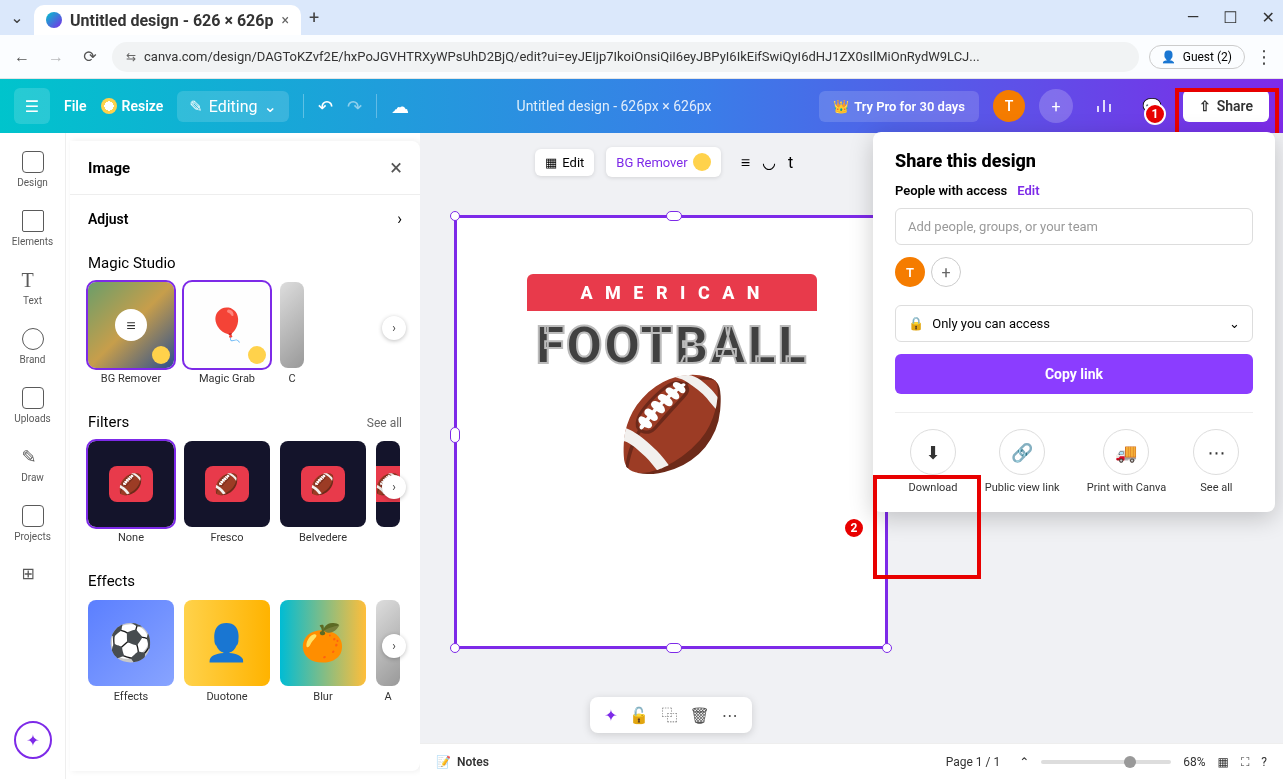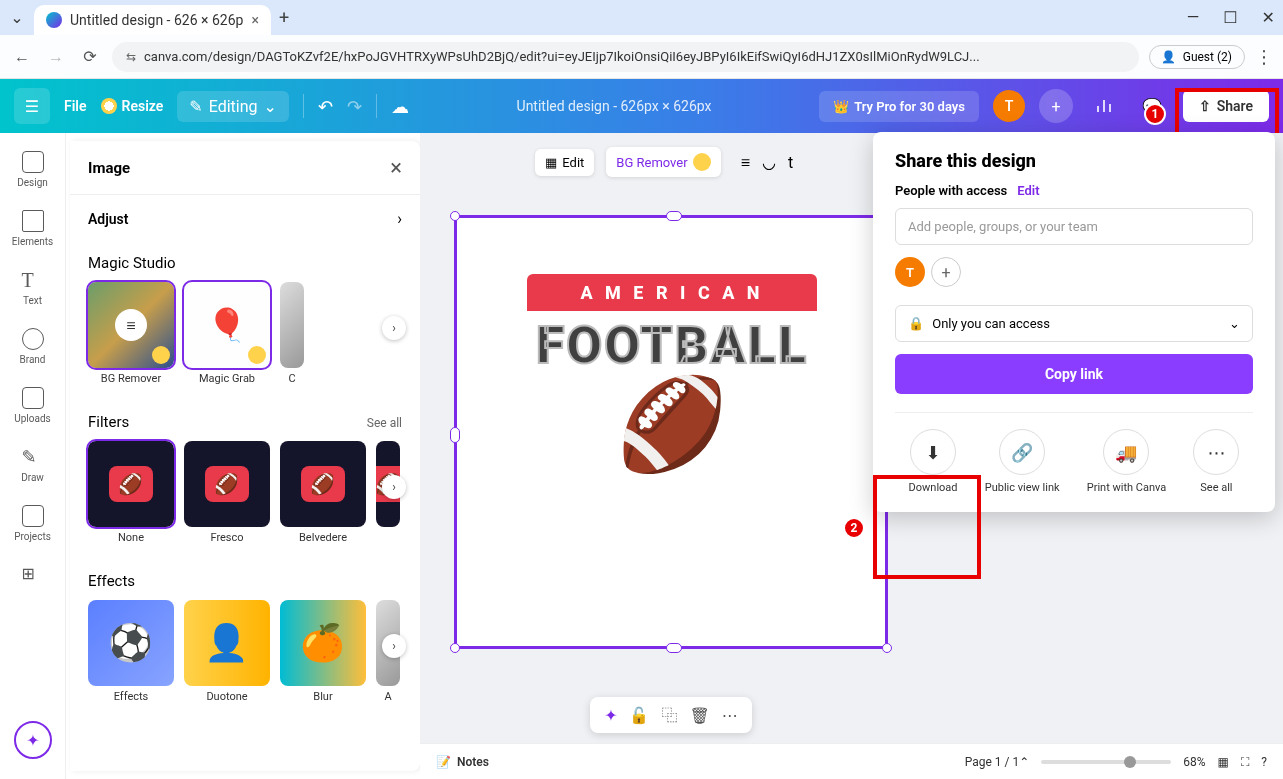--- a/index.html
+++ b/index.html
@@ -3,21 +3,21 @@
 <meta charset="utf-8">
 <style>
 * { margin: 0; padding: 0; box-sizing: border-box; font-family: -apple-system, BlinkMacSystemFont, "Segoe UI", Roboto, sans-serif; }
 body { width: 1283px; height: 779px; background: #fff; overflow: hidden; position: relative; }
 
 
 .browser-chrome { background: #dbe8fb; height: 35px; display: flex; align-items: center; padding: 0 8px; gap: 8px; }
 .tab-dropdown { width: 18px; height: 18px; display: flex; align-items: center; justify-content: center; color: #444; }
 .browser-tab { background: #fff; border-radius: 10px 10px 0 0; height: 30px; display: flex; align-items: center; padding: 0 12px; gap: 8px; margin-top: 5px; min-width: 220px; }
 .tab-icon { width: 16px; height: 16px; background: linear-gradient(135deg,#00c4cc,#7d2ae8); border-radius: 50%; }
-.tab-title { font-size: 14px; color: #333; }
+.tab-title { font-size: 16px; color: #333; font-weight: bold; }
 .tab-close { color: #666; font-size: 14px; }
 .new-tab { color: #444; font-size: 18px; }
 .window-controls { margin-left: auto; display: flex; gap: 24px; color: #333; }
 
 
 .address-bar-row { background: #fbfdff; height: 44px; display: flex; align-items: center; padding: 0 10px; gap: 10px; border-bottom: 1px solid #e5e5e5; }
 .nav-btn { color: #555; font-size: 16px; width: 24px; text-align: center; }
 .addr-box { flex: 1; background: #f1f3f4; border-radius: 20px; height: 30px; display: flex; align-items: center; padding: 0 14px; gap: 8px; overflow: hidden; }
 .addr-text { font-size: 13px; color: #333; white-space: nowrap; }
 .guest-pill { border: 1px solid #ccc; border-radius: 16px; padding: 4px 12px; font-size: 12px; display: flex; align-items: center; gap: 6px; }
@@ -127,21 +127,21 @@
 .share-actions{display:flex;justify-content:space-around;border-top:1px solid #eee;padding-top:16px;}
 .share-action{display:flex;flex-direction:column;align-items:center;gap:6px;font-size:11px;color:#333;}
 .action-circle{width:46px;height:46px;border-radius:50%;border:1px solid #ddd;display:flex;align-items:center;justify-content:center;font-size:18px;}
 .annotation-2{position:absolute;border:4px solid #e80000;width:108px;height:104px;top:342px;right:302px;pointer-events:none;}
 .annotation-circle2{position:absolute;width:22px;height:22px;border-radius:50%;background:#e80000;color:#fff;font-size:12px;font-weight:bold;display:flex;align-items:center;justify-content:center;border:2px solid #fff;top:384px;right:418px;}
 
 
 .bottom-bar{position:absolute;bottom:0;left:0;right:0;height:36px;background:#fff;border-top:1px solid #eee;display:flex;align-items:center;padding:0 16px;gap:12px;font-size:12px;color:#333;}
 .notes-btn{display:flex;align-items:center;gap:6px;font-weight:600;}
 .bottom-spacer{flex:1;}
-.page-ind{display:flex;align-items:flex-start;gap:0;}
+.page-ind{display:flex;align-items:flex-start;gap:19px;}
 .zoom-slider{width:130px;height:4px;background:#ddd;border-radius:2px;position:relative;}
 .zoom-slider::after{content:"";position:absolute;left:64%;top:-4px;width:12px;height:12px;border-radius:50%;background:#999;}
 </style>
 </head>
 <body>
 
 <div class="browser-chrome">
   <div class="tab-dropdown">⌄</div>
   <div class="browser-tab">
     <div class="tab-icon"></div>

